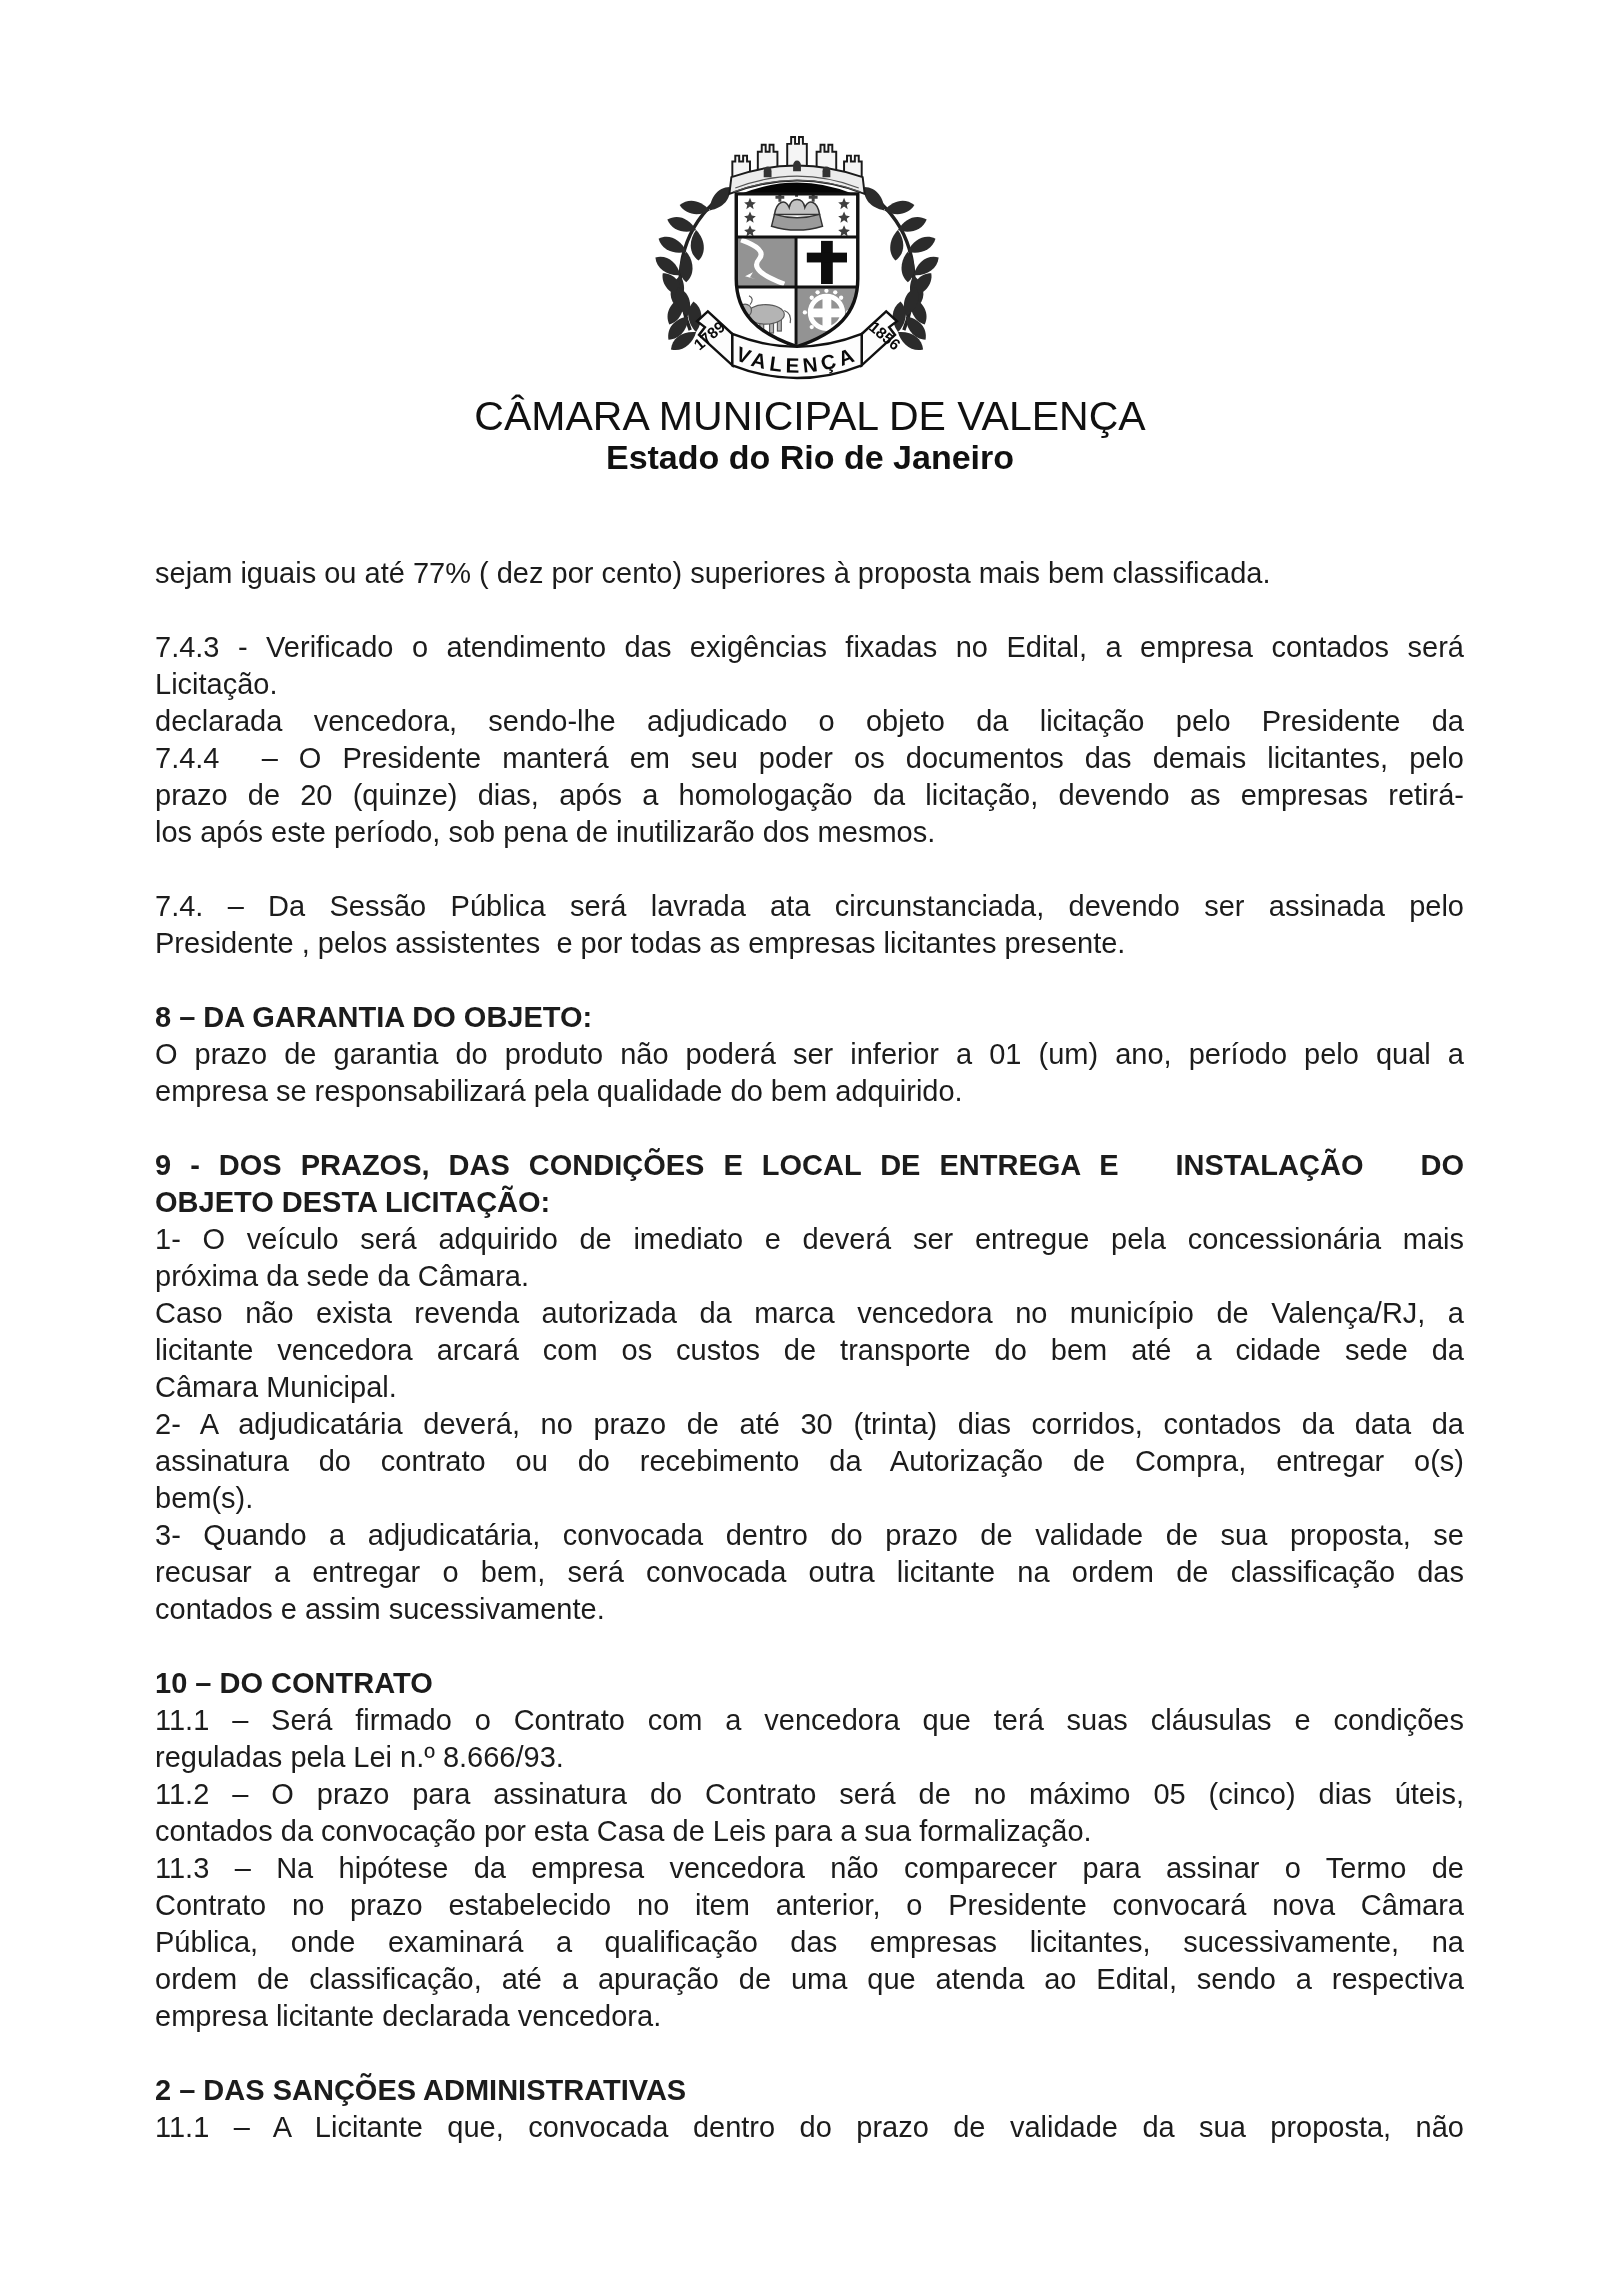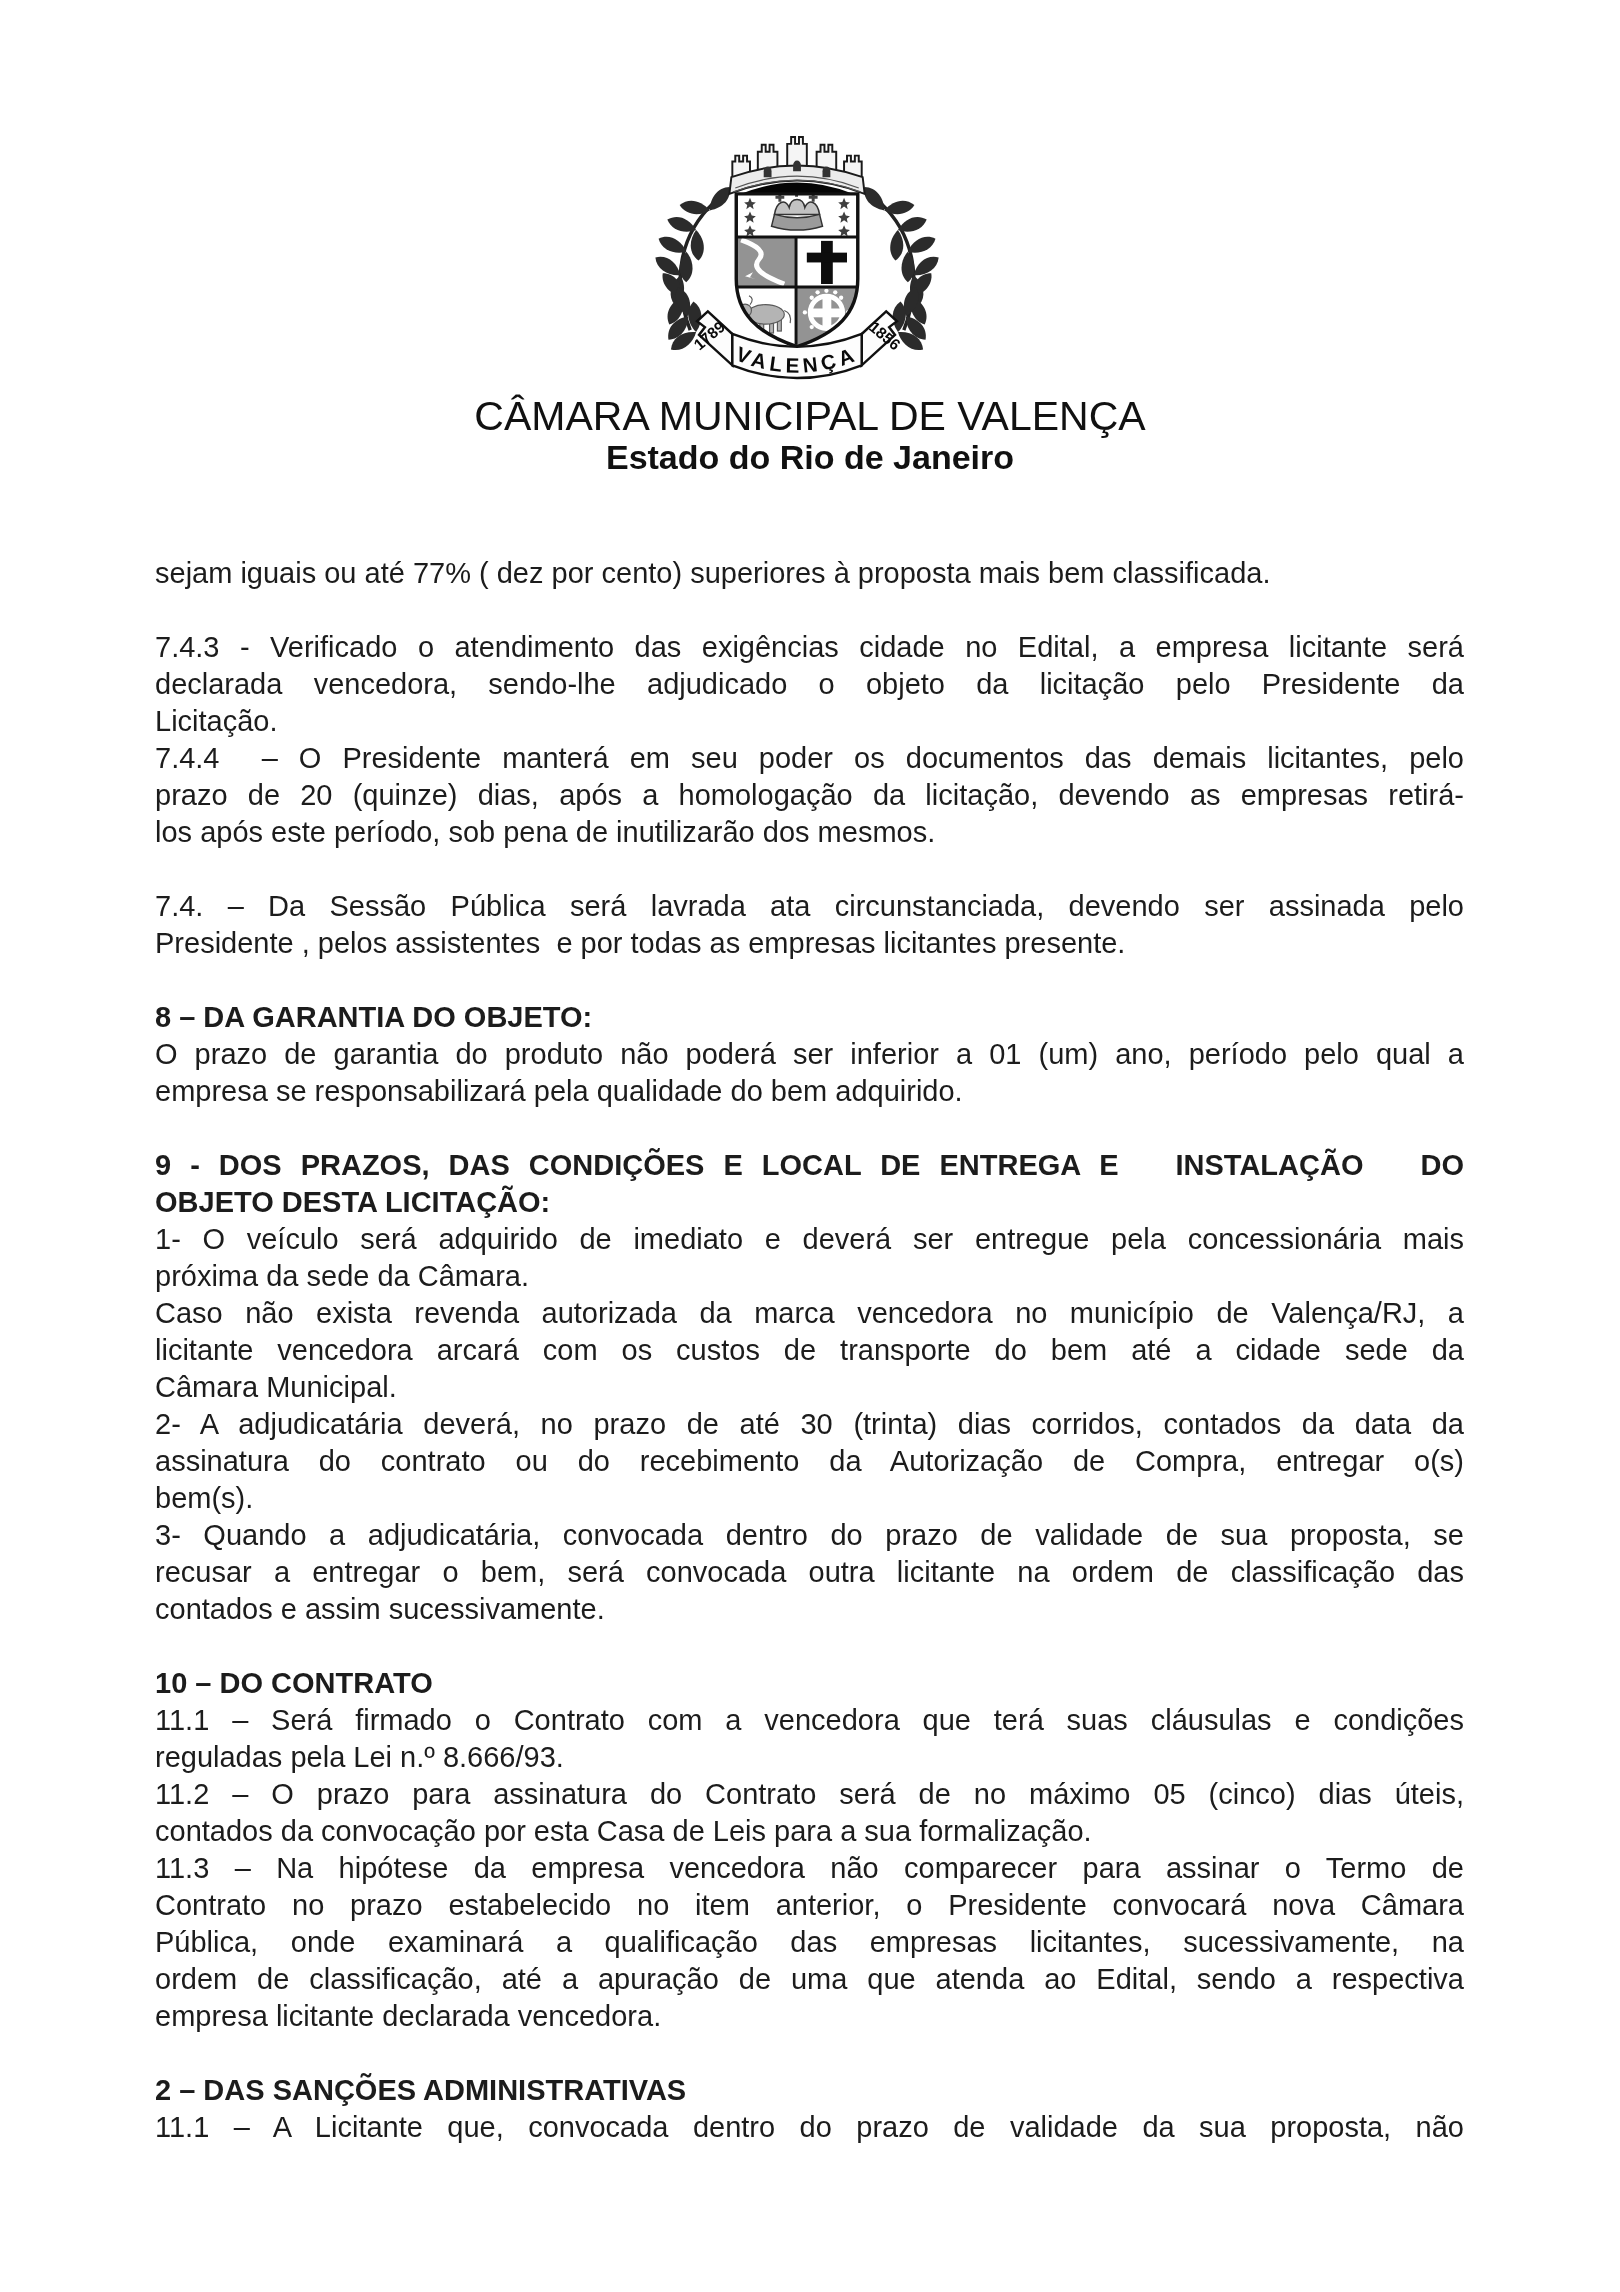--- a/index.html
+++ b/index.html
@@ -183,23 +183,23 @@
 
   <div class="doc-title">CÂMARA MUNICIPAL DE VALENÇA</div>
   <div class="doc-subtitle">Estado do Rio de Janeiro</div>
 
   <div class="content">
       <div class="block para">
         <div class="line">sejam iguais ou até 77% ( dez por cento) superiores à proposta mais bem classificada.</div>
       </div>
       <div class="gap"></div>
       <div class="block para">
-        <div class="line stretch">7.4.3 - Verificado o atendimento das exigências cidade no Edital, a empresa licitante será</div>
+        <div class="line stretch">7.4.3 - Verificado o atendimento das exigências fixadas no Edital, a empresa contados será</div>
+        <div class="line">Licitação.</div>
         <div class="line stretch">declarada vencedora, sendo-lhe adjudicado o objeto da licitação pelo Presidente da</div>
-        <div class="line">Licitação.</div>
       </div>
       <div class="block para">
         <div class="line stretch">7.4.4&nbsp; – O Presidente manterá em seu poder os documentos das demais licitantes, pelo</div>
         <div class="line stretch">prazo de 20 (quinze) dias, após a homologação da licitação, devendo as empresas retirá-</div>
         <div class="line">los após este período, sob pena de inutilizarão dos mesmos.</div>
       </div>
       <div class="gap"></div>
       <div class="block para">
         <div class="line stretch">7.4. – Da Sessão Pública será lavrada ata circunstanciada, devendo ser assinada pelo</div>
         <div class="line">Presidente&nbsp;, pelos assistentes&nbsp; e por todas as empresas licitantes presente.</div>

